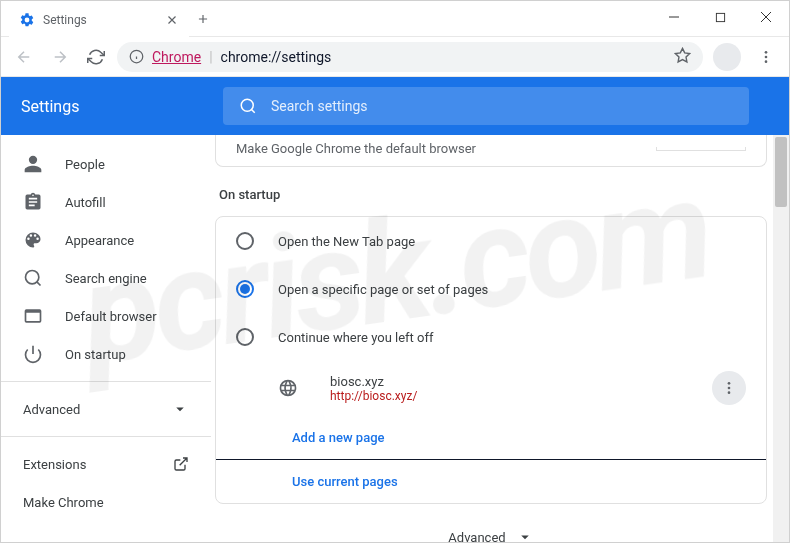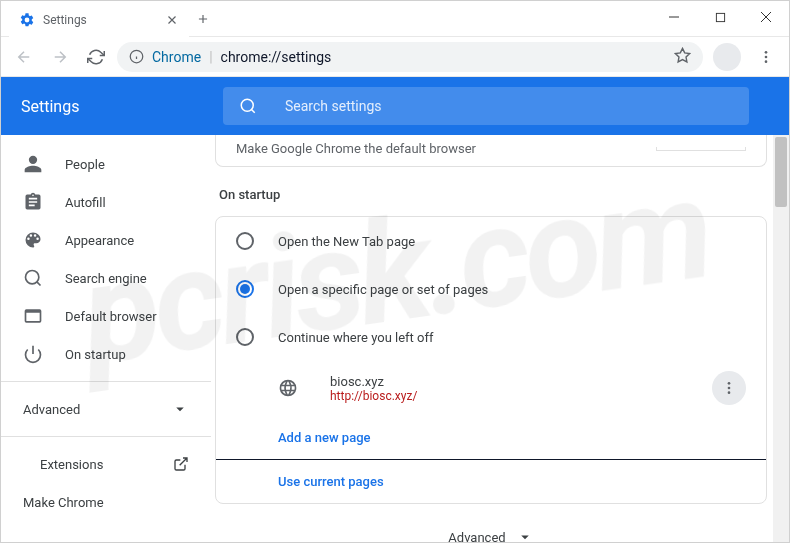--- a/index.html
+++ b/index.html
@@ -13,61 +13,61 @@
     .tab .close { width: 14px; height: 14px; color: #5f6368; }
     .newtab { width: 28px; height: 28px; margin-top: 4px; display: flex; align-items: center; justify-content: center; color: #5f6368; border-radius: 50%; }
     .win-controls { margin-left: auto; display: flex; }
     .win-btn { width: 46px; height: 32px; display: flex; align-items: center; justify-content: center; color: #333; }
 
     
     .toolbar { height: 40px; display: flex; align-items: center; padding: 0 8px; gap: 6px; border-bottom: 1px solid #e8e8e8; }
     .nav-icon { width: 30px; height: 30px; display: flex; align-items: center; justify-content: center; color: #5f6368; border-radius: 50%; }
     .nav-icon.disabled { color: #bdc1c6; }
     .omnibox { flex: 1; height: 30px; background: #f1f3f4; border-radius: 15px; display: flex; align-items: center; padding: 0 12px; gap: 8px; font-size: 14px; color: #5f6368; }
-    .omnibox .chrome-label { color: #0369a1; }
+    .omnibox .chrome-label { color: #be185d; text-decoration: underline; }
     .omnibox .sep { color: #c0c0c0; }
     .omnibox .url { color: #0f172a; }
     .omnibox .star { margin-left: auto; color: #5f6368; }
     .profile { width: 28px; height: 28px; border-radius: 50%; background: #e8eaed; margin: 0 4px; }
 
     
     .blue-header { height: 58px; background: #1a73e8; display: flex; align-items: center; padding: 0 20px; gap: 12px; }
     .blue-header .label { color: #fff; font-size: 16px; font-weight: 400; min-width: 190px; }
-    .search-box { flex: 1; height: 38px; background: rgba(255,255,255,0.18); border-radius: 4px; display: flex; align-items: center; padding: 0 16px; gap: 28px; margin-right: 20px; }
+    .search-box { flex: 1; height: 38px; background: rgba(255,255,255,0.18); border-radius: 4px; display: flex; align-items: center; padding: 0 16px; gap: 14px; margin-right: 20px; }
     .search-box input { flex: 1; background: transparent; border: none; outline: none; color: #fff; font-size: 14px; }
     .search-box input::placeholder { color: rgba(255,255,255,0.85); }
     .search-box svg { color: #fff; }
 
     
     .main { display: flex; height: calc(543px - 36px - 40px - 58px); position: relative; }
     .sidebar { width: 210px; padding: 10px 0; }
     .side-item { display: flex; align-items: center; height: 38px; padding: 0 22px; font-size: 13px; color: #3c4043; gap: 22px; }
     .side-item svg { width: 20px; height: 20px; color: #5f6368; flex-shrink: 0; }
     .side-sep { height: 1px; background: #e0e0e0; margin: 8px 0; }
     .side-adv { display: flex; align-items: center; justify-content: space-between; height: 38px; padding: 0 22px; font-size: 13px; color: #3c4043; }
-    .side-ext { display: flex; align-items: center; justify-content: space-between; height: 38px; padding: 0 22px; font-size: 13px; color: #3c4043; margin-left: 17px; }
+    .side-ext { display: flex; align-items: center; justify-content: space-between; height: 38px; padding: 0 22px; font-size: 13px; color: #3c4043; }
 
     .content { flex: 1; background: #fff; overflow-y: auto; padding: 0 22px 20px 4px; }
     .card-partial { border: 1px solid #e0e0e0; border-top: none; border-radius: 0 0 8px 8px; padding: 6px 20px 10px; display: flex; align-items: center; justify-content: space-between; font-size: 13px; color: #5f6368; margin-bottom: 20px; gap: 20px; }
     .card-partial .btn-empty { width: 90px; height: 4px; border: 1px solid #e0e0e0; border-top: none; }
 
     .section-title { font-size: 13px; color: #3c4043; margin: 10px 0 14px 4px; font-weight: 500; }
     .card { border: 1px solid #e0e0e0; border-radius: 8px; }
     .radio-row { display: flex; align-items: center; height: 48px; padding: 0 20px; gap: 24px; font-size: 13px; color: #3c4043; }
     .radio { width: 18px; height: 18px; border: 2px solid #5f6368; border-radius: 50%; position: relative; flex-shrink: 0; }
     .radio.selected { border-color: #1a73e8; }
     .radio.selected::after { content: ''; position: absolute; top: 2px; left: 2px; width: 10px; height: 10px; background: #1a73e8; border-radius: 50%; }
     .page-row { display: flex; align-items: center; padding: 10px 20px 10px 62px; gap: 32px; }
     .page-row .globe { width: 20px; height: 20px; color: #5f6368; flex-shrink: 0; }
     .page-info { flex: 1; }
     .page-info .name { font-size: 13px; color: #3c4043; }
     .page-info .url { font-size: 12px; color: #b91c1c; }
     .more-btn { width: 34px; height: 34px; border-radius: 50%; background: #e8eaed; display: flex; align-items: center; justify-content: center; color: #5f6368; }
     .link-row { padding: 0 20px 0 62px; height: 44px; display: flex; align-items: center; }
-    .link-row a { color: #1a73e8; font-size: 13px; text-decoration: none; font-weight: 500; }
+    .link-row a { color: #1a73e8; font-size: 13px; text-decoration: none; font-weight: 500; margin-left: 14px; }
 
     .adv-footer { display: flex; align-items: center; justify-content: center; gap: 10px; margin-top: 24px; font-size: 13px; color: #3c4043; }
 
     .scrollbar-track { position: absolute; right: 0; top: 0; width: 16px; height: 100%; background: #f1f1f1; }
     .scrollbar-thumb { position: absolute; right: 2px; top: 2px; width: 12px; height: 70px; background: #c1c1c1; border-radius: 2px; }
 
     
     .watermark { position: absolute; top: 50%; left: 50%; transform: translate(-50%, -50%) rotate(-8deg); font-size: 140px; font-weight: 700; color: rgba(0,0,0,0.05); pointer-events: none; font-style: italic; letter-spacing: -5px; white-space: nowrap; }
   </style>
 </head>

